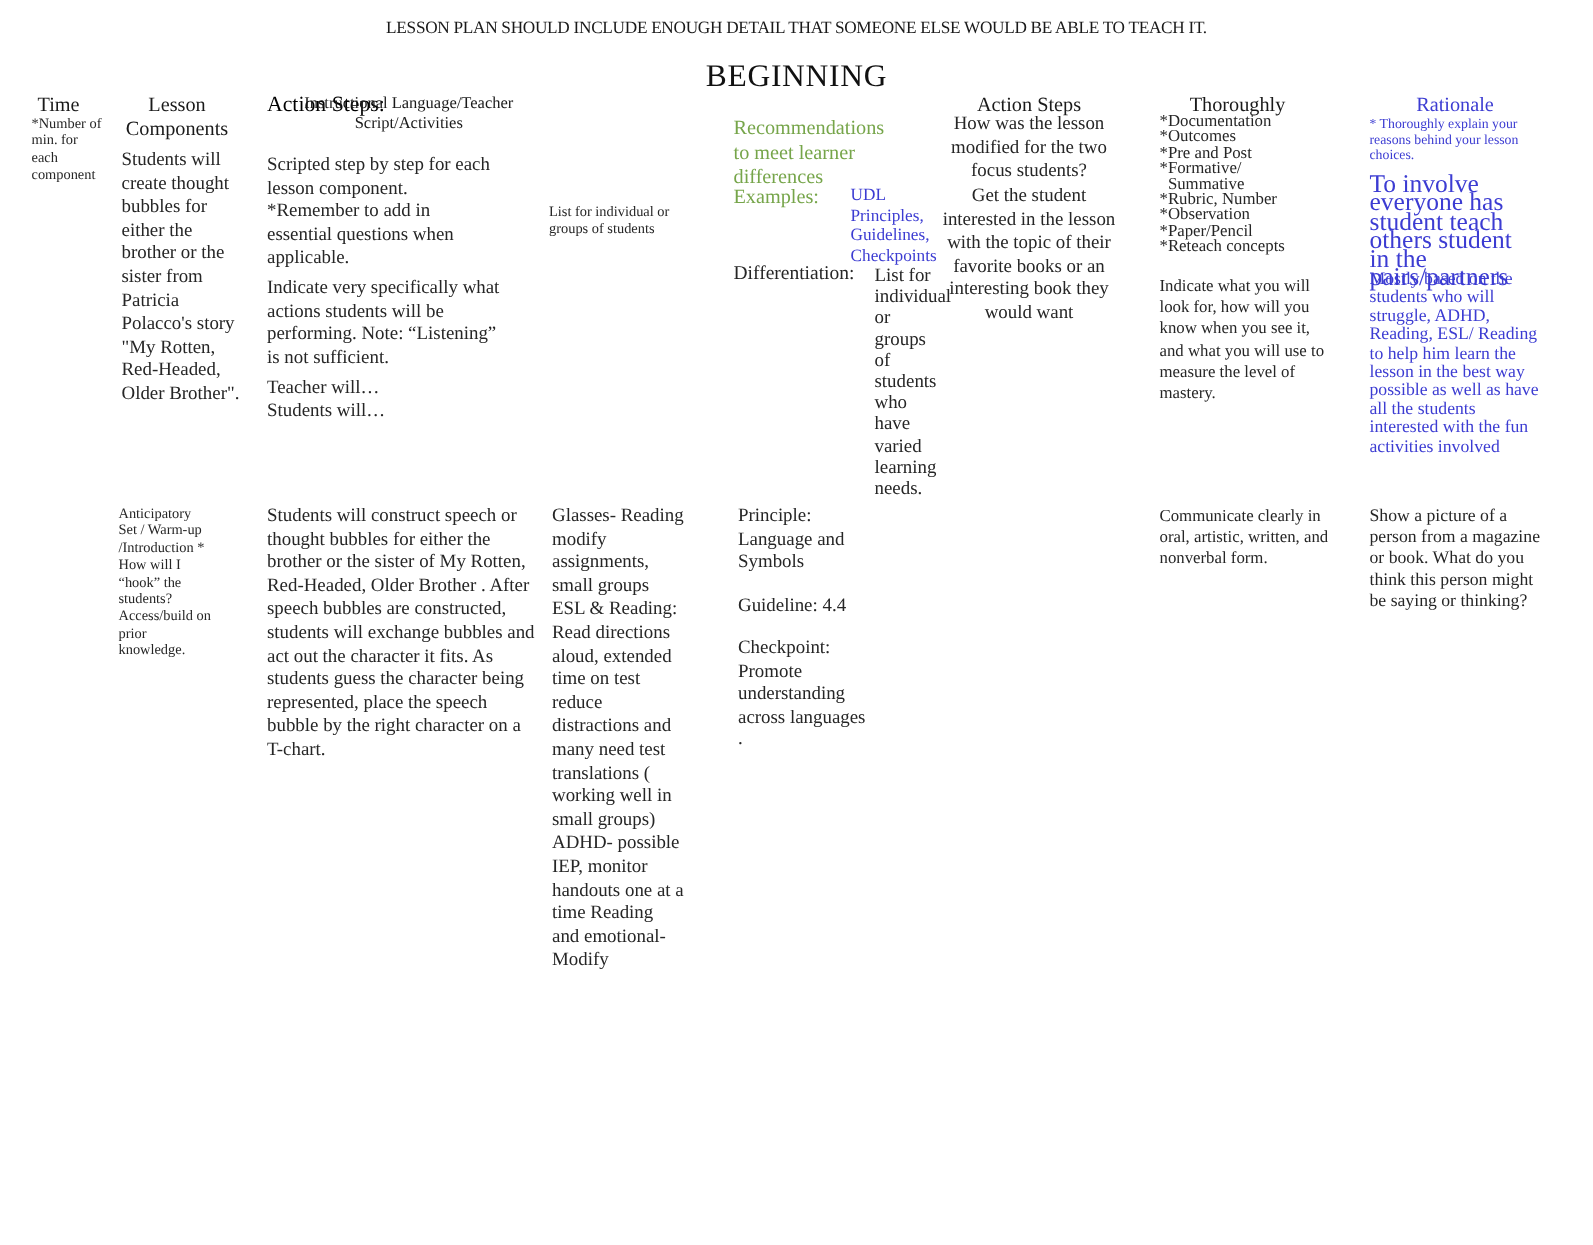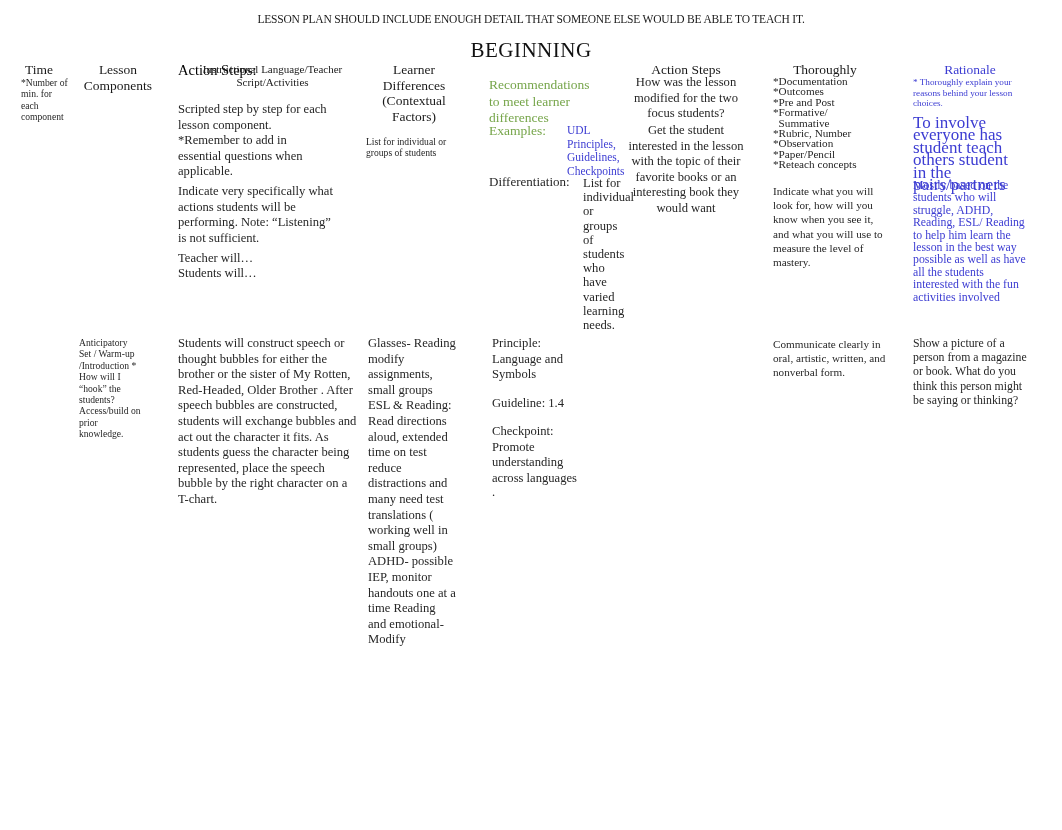--- a/index.html
+++ b/index.html
@@ -77,29 +77,29 @@
 <div class="page">
 
   <div class="abs banner">LESSON PLAN SHOULD INCLUDE ENOUGH DETAIL THAT SOMEONE ELSE WOULD BE ABLE TO TEACH IT.</div>
 
   <div class="abs doc-title">BEGINNING</div>
 
   <div class="abs colhead" style="top:62px; left:10px; width:58px;">Time</div>
   <div class="abs tiny" style="top:77px; left:21px; width:48px;">*Number of min. for each component</div>
 
   <div class="abs colhead" style="top:62px; left:73px; width:90px;">Lesson Components</div>
+  <div class="abs body-text" style="top:99px; left:81px; width:82px;">Students will create thought bubbles for either the brother or the sister from Patricia Polacco's story "My Rotten, Red-Headed, Older Brother".</div>
 
   <div class="abs serif-lg" style="top:62px; left:178px; width:82px; text-align:left;">Action Steps:</div>
   <div class="abs colhead small" style="top:63px; left:200px; width:145px;">Instructional Language/Teacher Script/Activities</div>
   <div class="abs body-text" style="top:102px; left:178px; width:152px;">Scripted step by step for each lesson component. *Remember to add in essential questions when applicable.</div>
   <div class="abs body-text" style="top:184px; left:178px; width:155px;">Indicate very specifically what actions students will be performing. Note: “Listening” is not sufficient.</div>
   <div class="abs body-text" style="top:251px; left:178px; width:155px;">Teacher will…</div>
   <div class="abs body-text" style="top:266px; left:178px; width:155px;">Students will…</div>
 
-  <div class="abs colhead" style="top:62px; left:368px; width:92px;">Learner Differences (Contextual Factors)</div>
   <div class="abs tiny" style="top:136px; left:366px; width:94px;">List for individual or groups of students</div>
 
   <div class="abs green" style="top:77px; left:489px; width:100px; font-size:13.5px; line-height:16.5px;">Recommendations to meet learner differences</div>
   <div class="abs green" style="top:123px; left:489px; font-size:13.5px; line-height:16px;">Examples:</div>
   <div class="abs blue" style="top:124px; left:567px; width:66px; font-size:11.5px; line-height:13.5px;">UDL Principles, Guidelines, Checkpoints</div>
   <div class="abs" style="top:174px; left:489px; font-size:13px; line-height:15px; color:#262626;">Differentiation:</div>
   <div class="abs body-text tight" style="top:176px; left:583px; width:42px;">List for individual or groups of students who have varied learning needs.</div>
 
   <div class="abs colhead" style="top:62px; left:622px; width:128px;">Action Steps</div>
   <div class="abs body-text center" style="top:75px; left:622px; width:128px;">How was the lesson modified for the two focus students?</div>
@@ -124,21 +124,21 @@
   <div class="abs blue" style="top:117px; left:913px; width:100px; font-size:17px; line-height:12.4px;">To involve everyone has student teach others student in the pairs/partners</div>
   <div class="abs blue" style="top:179px; left:913px; width:118px; font-size:11.8px; line-height:12.4px;">Mostly based on the students who will struggle, ADHD, Reading, ESL/ Reading to help him learn the lesson in the best way possible as well as have all the students interested         with the fun activities involved</div>
 
   <div class="abs tiny" style="top:337px; left:79px; width:62px;">Anticipatory Set / Warm-up /Introduction * How will I “hook” the students? Access/build on prior knowledge.</div>
 
   <div class="abs body-text" style="top:336px; left:178px; width:180px;">Students will construct speech or thought bubbles for either the brother or the sister of    My Rotten, Red-Headed, Older Brother    . After speech bubbles are constructed, students will exchange bubbles and act out the character it fits. As students guess the character being represented, place the speech bubble by the right character on a T-chart.</div>
 
   <div class="abs body-text" style="top:336px; left:368px; width:88px;">Glasses- Reading modify assignments, small groups ESL &amp; Reading: Read directions aloud, extended time on test reduce distractions and many need test translations ( working well in small   groups) ADHD- possible IEP, monitor handouts one at a time Reading and emotional- Modify</div>
 
   <div class="abs body-text" style="top:336px; left:492px; width:92px;">Principle: Language and Symbols</div>
-  <div class="abs body-text" style="top:396px; left:492px; width:100px;">Guideline: 1.4</div>
+  <div class="abs body-text" style="top:396px; left:492px; width:100px;">Guideline: 4.4</div>
   <div class="abs body-text" style="top:424px; left:492px; width:88px;">Checkpoint: Promote understanding across languages</div>
   <div class="abs body-text" style="top:485px; left:492px; width:60px;">.</div>
 
   <div class="abs body-text tight" style="top:337px; left:773px; width:118px; font-size:11.2px;">Communicate clearly in oral, artistic, written, and nonverbal form.</div>
 
   <div class="abs body-text tight" style="top:336px; left:913px; width:118px; font-size:11.8px; line-height:14.2px;">Show a picture of a person from a magazine or book. What do you think this person might be saying or thinking?</div>
 
 </div>
 
 </body></html>

